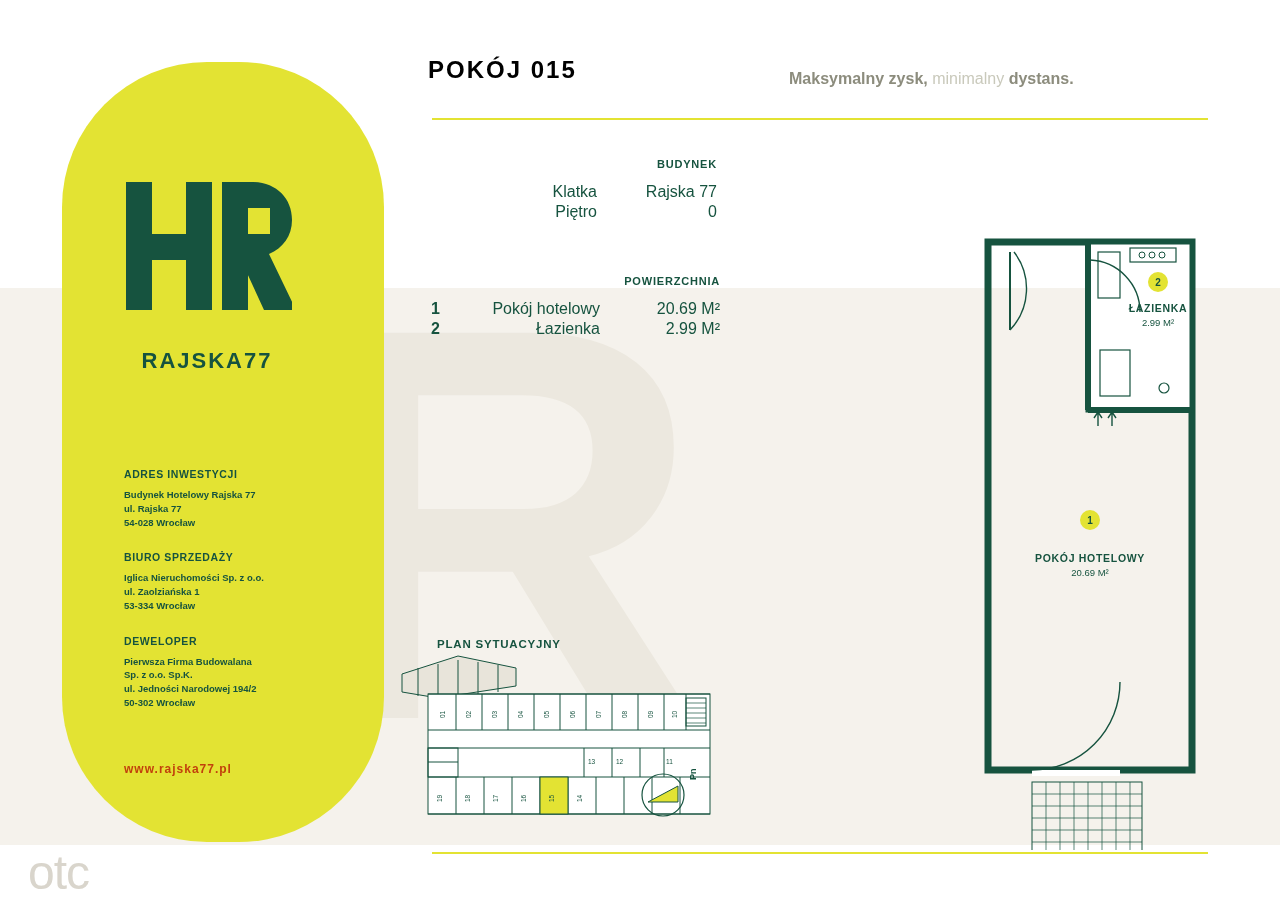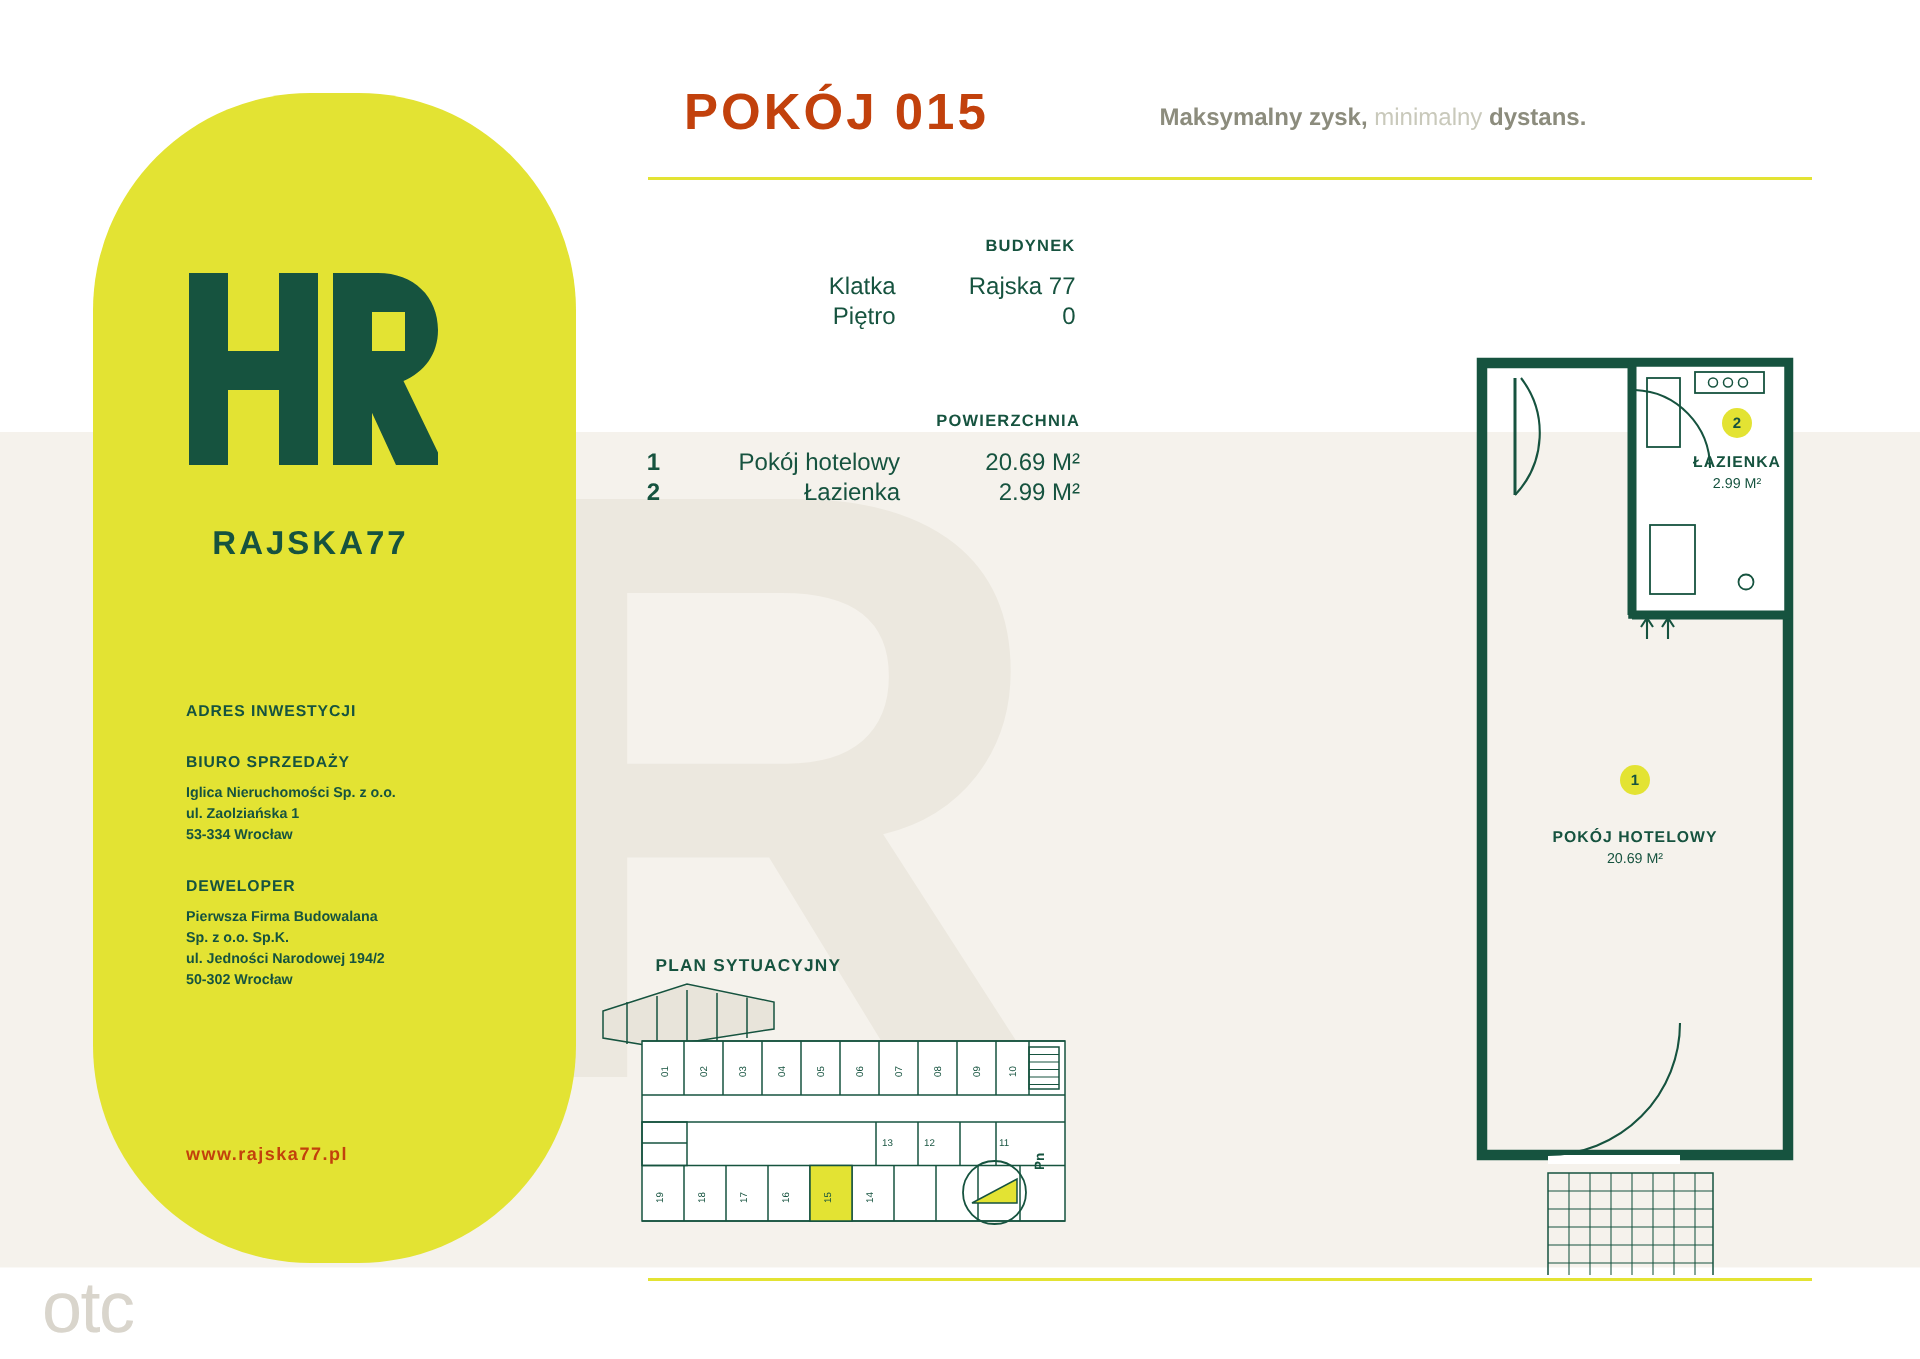--- a/index.html
+++ b/index.html
@@ -55,26 +55,26 @@
   .blk p {
     margin:0; font-size:9.5px; line-height:1.45; color:#16533f; font-weight:bold;
   }
   .card-url {
     position:absolute; left:62px; top:700px; width:240px;
     font-size:12px; font-weight:bold; letter-spacing:1px; color:#c2410c;
   }
 
   
   .title {
-    position:absolute; left:456px; top:56px;
-    font-size:34px; font-weight:bold; letter-spacing:2px; color:#c2410c;
+    position:absolute; left:428px; top:56px;
+    font-size:24px; font-weight:bold; letter-spacing:2px; color:#000000;
     z-index:3;
   }
   .tagline {
-    position:absolute; left:773px; top:70px;
+    position:absolute; left:789px; top:70px;
     font-size:16px; color:#b9b9a8; z-index:3; white-space:nowrap;
   }
   .tagline b { color:#8c8c7d; }
   .tagline .mid { color:#c9c9bb; }
   .rule-top {
     position:absolute; left:432px; top:118px; width:776px; height:2px;
     background:#e3e333; z-index:3;
   }
   .rule-bottom {
     position:absolute; left:432px; top:852px; width:776px; height:2px;
@@ -148,20 +148,23 @@
           <rect x="126" y="36" width="22" height="26"></rect>
         </g>
       </svg>
     </span>
     <div class="brandname">RAJSKA77</div>
   </div>
 
   <div class="card-blocks">
     <div class="blk">
       <h4>ADRES INWESTYCJI</h4>
+      <p style="white-space:pre-line">Budynek Hotelowy Rajska 77
+ul. Rajska 77
+54-028 Wrocław</p>
     </div>
     <div class="blk">
       <h4>BIURO SPRZEDAŻY</h4>
       <p style="white-space:pre-line">Iglica Nieruchomości Sp. z o.o.
 ul. Zaolziańska 1
 53-334 Wrocław</p>
     </div>
     <div class="blk">
       <h4>DEWELOPER</h4>
       <p style="white-space:pre-line">Pierwsza Firma Budowalana

